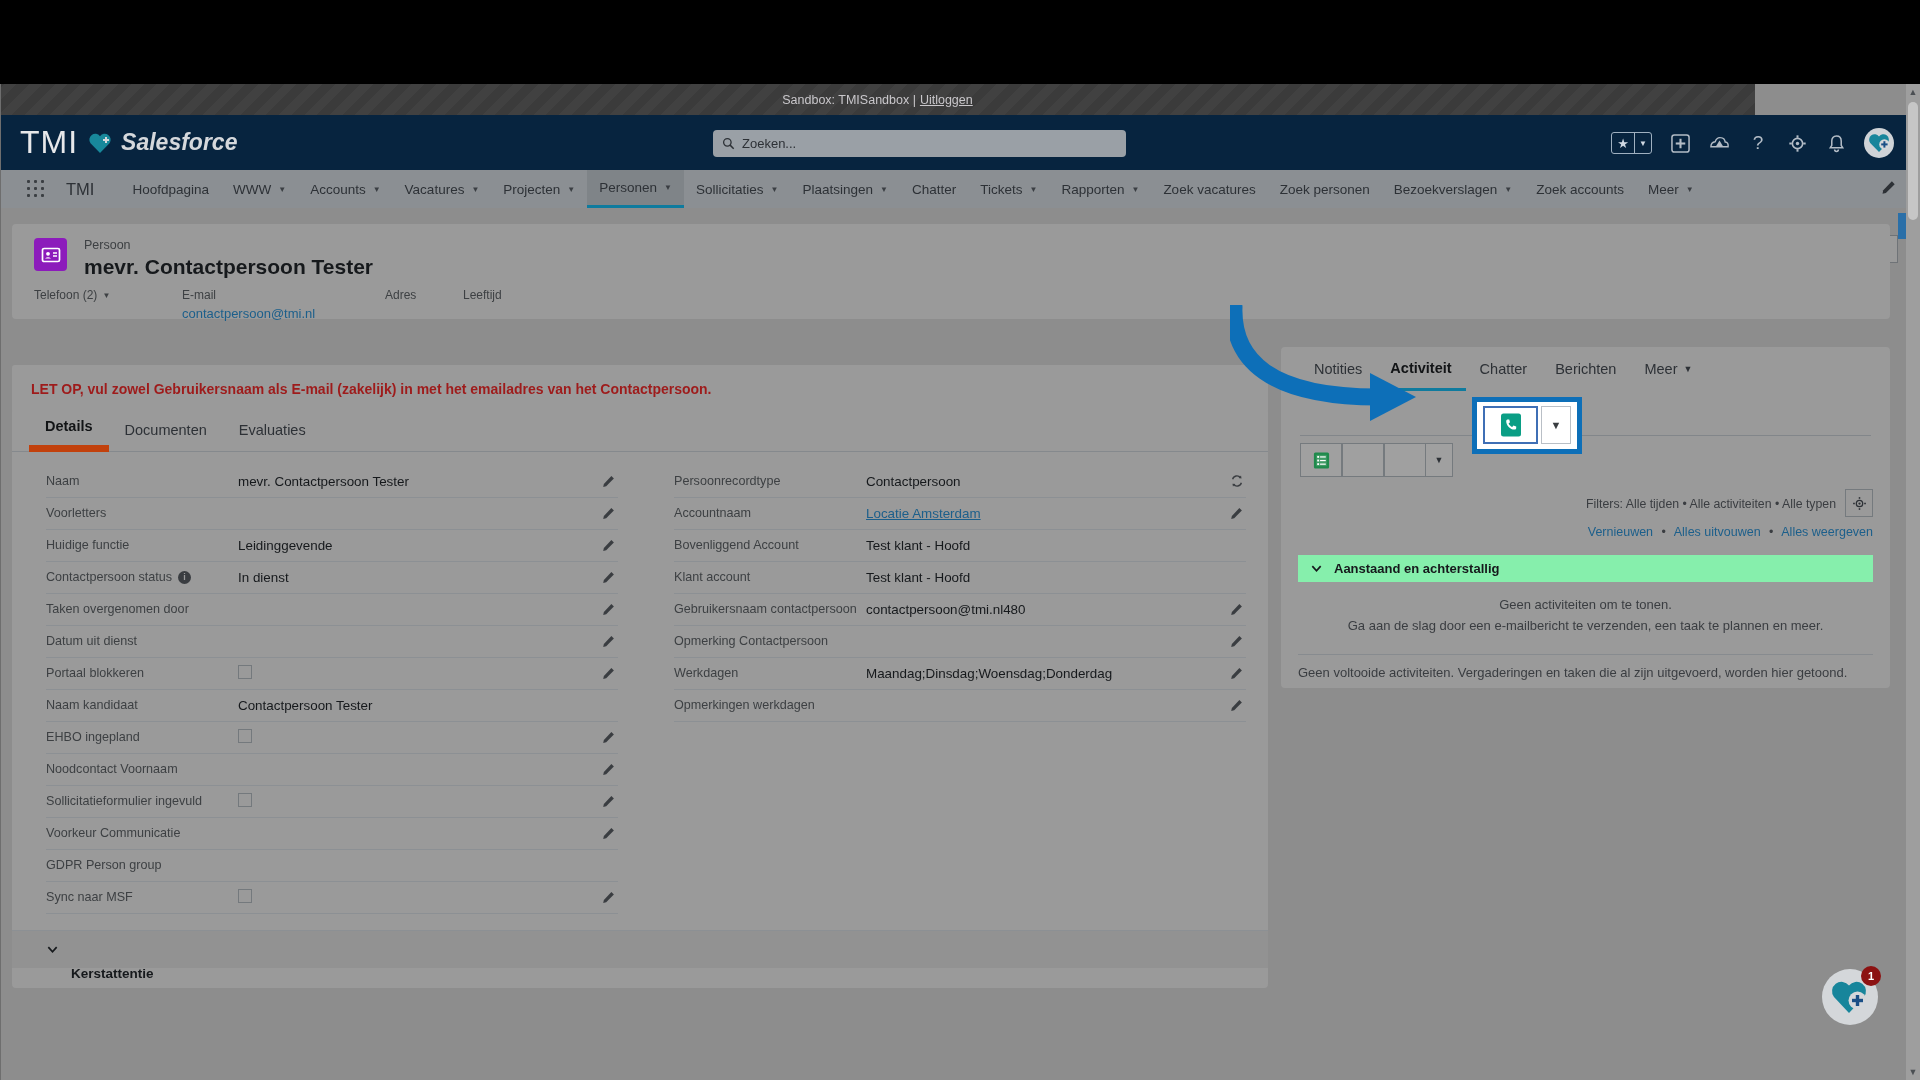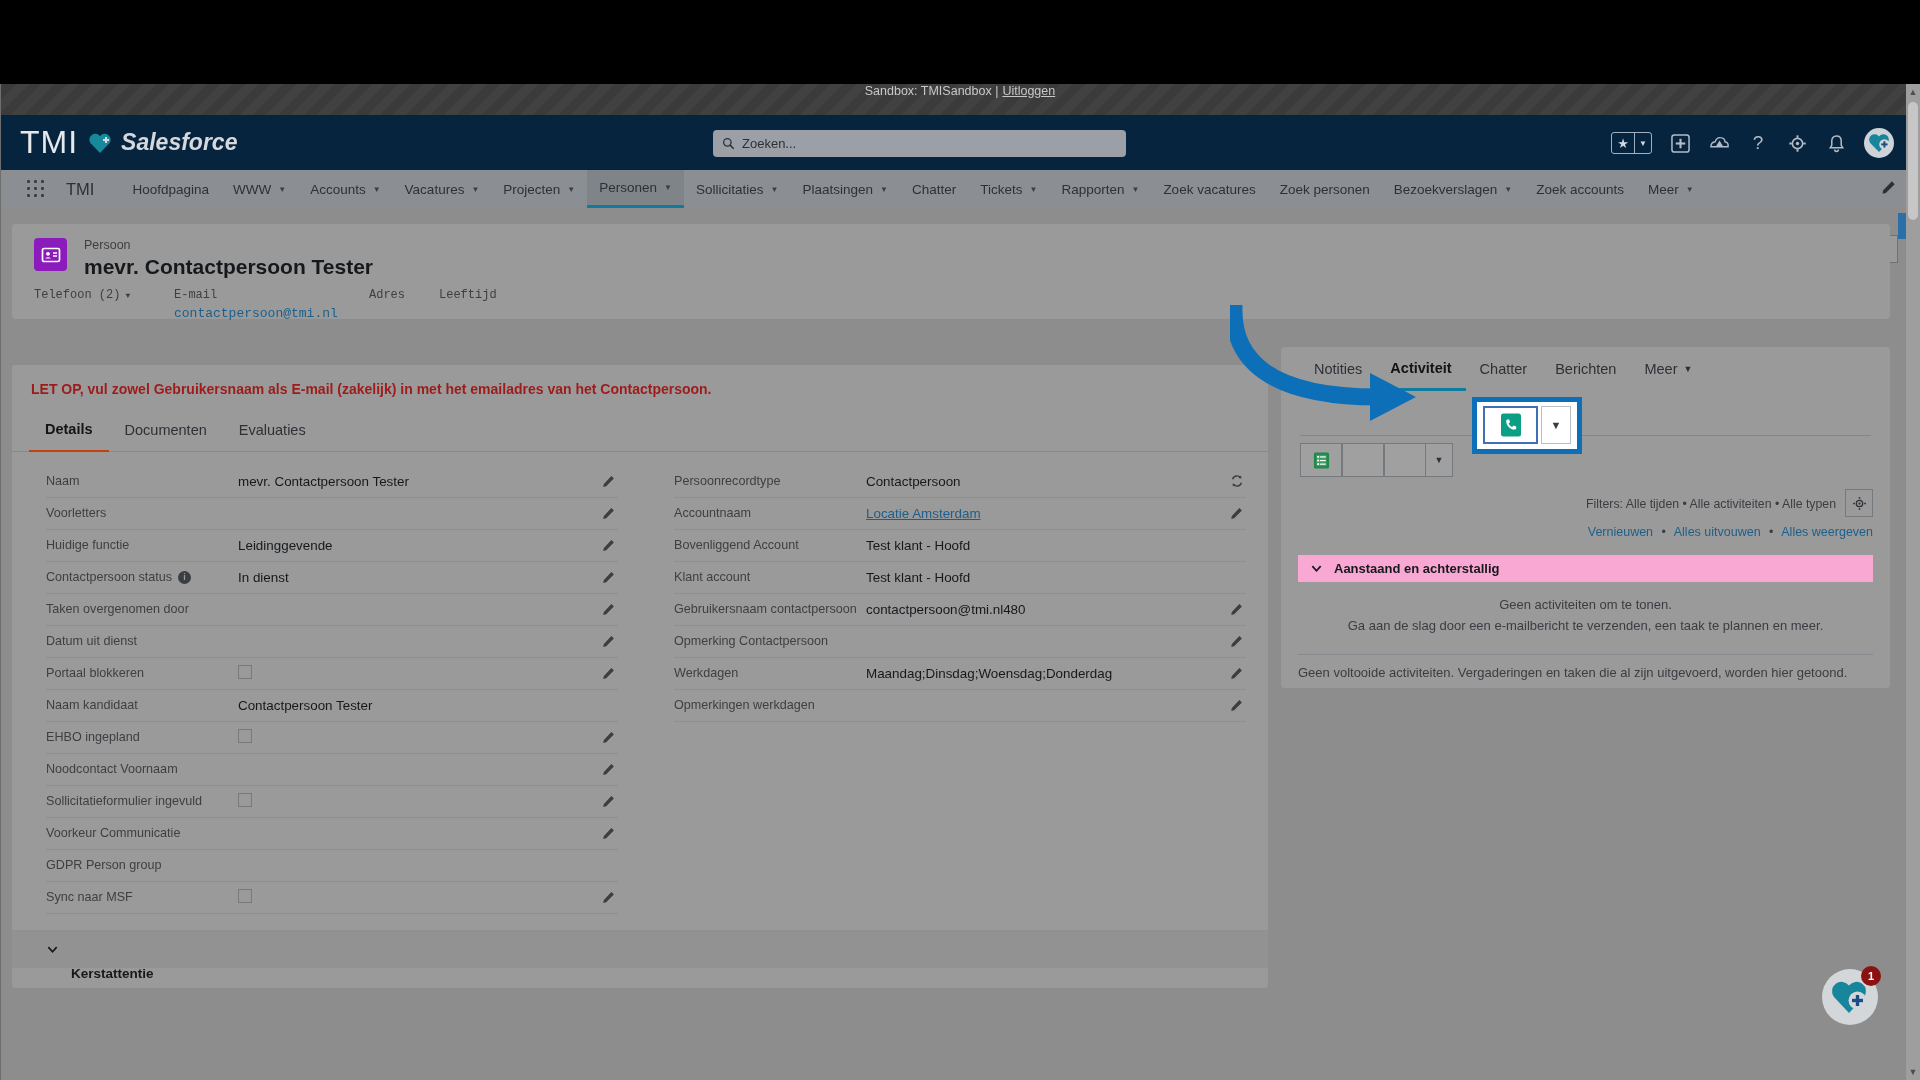--- a/index.html
+++ b/index.html
@@ -9,23 +9,23 @@
     font-family: "Liberation Sans", sans-serif;
     overflow: hidden;
   }
   #root { position: relative; width: 1920px; height: 1080px; background:#000; }
 
   
   .page { position:absolute; left:0; top:84px; width:1920px; height:996px; overflow:hidden; background:#8d8d8d; }
 
   
   .sandbox-bar{
-    position:absolute; left:0; top:84px; width:1920px; height:31px;
+    position:absolute; left:0; top:84px; width:1755px; height:31px;
     background: repeating-linear-gradient(-45deg,#3b3b3b 0 9px,#414141 9px 18px);
-    color:#c9c7cb; font-size:12.5px; display:flex; justify-content:center;
+    color:#c9c7cb; font-size:12.5px; display:flex; align-items:center; justify-content:center;
     z-index:6;
   }
   .sandbox-bar a{ color:#c9c7cb; margin-left:4px;}
 
   
   .gheader{
     position:absolute; left:0; top:115px; width:1920px; height:55px;
     background:#07243f; display:flex; align-items:center; z-index:5;
   }
   .brand{ display:flex; align-items:center; margin-left:20px; }
@@ -87,42 +87,42 @@
     display:flex;align-items:center;justify-content:center; background:#9a9a9a; cursor:pointer;
   }
   .btn{
     height:28px; border:1px solid #6f7377; background:#9a9a9a; color:#17405e;
     font-size:13px; padding:0 14px; display:flex; align-items:center; gap:6px; cursor:pointer;
   }
   .btn-group{ display:flex; }
   .btn-group .btn{ border-right:none; }
   .btn-group .btn:last-child{ border-right:1px solid #6f7377; }
 
-  .rec-fields{ display:flex; padding:8px 0 0 22px; gap:0;font-family:Liberation Mono, monospace; }
+  .rec-fields{ display:flex; padding:8px 0 0 22px; gap:8px; }
   .rec-field{ min-width:0; }
   .rec-flabel{ color:#3d4043; font-size:12px; display:flex; align-items:center; gap:5px;}
   .rec-fval{ font-size:13px; color:#17405e; margin-top:4px;}
   .rec-fval.link{ color:#1c5f8b; }
 
   
   .warnbar{
     position:absolute; left:12px; top:365px; width:1256px; height:48px;
     background:#9a9a9a; border-radius:3px; display:flex; align-items:center; padding-left:19px;
     z-index:4;
   }
   .warnbar span{ color:#9e1b1b; font-size:14px; font-weight:bold;}
 
   
   .detail-card{
     position:absolute; left:12px; top:408px; width:1256px; height:580px;
     background:#9a9a9a; border-radius:4px; z-index:3; overflow:hidden;
   }
   .dtabs{ display:flex; align-items:center; height:44px; padding-left:17px; border-bottom:1px solid #85898d;}
   .dtab{ padding:0 16px; height:44px; display:flex; align-items:center; color:#2d3136; font-size:14.5px; cursor:pointer;}
-  .dtab.active{ color:#121416; font-weight:bold; border-bottom:2px solid #c2410c; }
+  .dtab.active{ color:#121416; font-weight:bold; border-bottom:7px solid #c2410c; }
   .cols{ display:flex; padding:14px 0 0 0;}
   .col{ width:50%; padding:0 22px 0 34px;}
   .frow{
     display:flex; align-items:flex-start; border-bottom:1px solid #8c9094;
     min-height:32px; padding:7px 0 6px 0; position:relative;
   }
   .flabel{ width:192px; flex:none; color:#3d4043; font-size:12.6px; line-height:17px; display:flex; gap:6px; align-items:flex-start;}
   .fval{ flex:1; color:#16191c; font-size:13.4px; line-height:17px; padding-right:26px; word-break:break-word;}
   .fval a{ color:#1c5f8b; }
   .fpencil{ position:absolute; right:2px; top:8px; color:#3a3d41; width:14px;height:14px;}
@@ -153,21 +153,21 @@
   }
   .comp-caret{ width:27px;height:34px;border:1px solid #757a7e;border-left:none;background:#a0a0a0;
     display:flex;align-items:center;justify-content:center;font-size:9px;color:#2d3136; cursor:pointer;}
   .filters{ position:absolute; right:54px; top:150px; color:#3a3d41; font-size:12.3px; text-align:right;}
   .fgear{ position:absolute; right:17px; top:142px; width:28px;height:28px;border:1px solid #757a7e;
     display:flex;align-items:center;justify-content:center; background:#9a9a9a; cursor:pointer;}
   .alinks{ position:absolute; right:17px; top:178px; font-size:12.5px; color:#1c5f8b;}
   .alinks a{ color:#1c5f8b; text-decoration:none; cursor:pointer;}
   .alinks .sep{ color:#3a3d41; margin:0 5px;}
   .acc-head{
-    position:absolute; left:17px; top:208px; width:575px; height:27px; background:#f9a8d4;
+    position:absolute; left:17px; top:208px; width:575px; height:27px; background:#86efac;
     display:flex; align-items:center; gap:11px; padding-left:12px;
   }
   .acc-head span{ font-size:13px; font-weight:bold; color:#16191c;}
   .empty1{ position:absolute; left:0; top:247px; width:609px; text-align:center; color:#3a3d41; font-size:13px; line-height:21px;}
   .act-rule{ position:absolute; left:17px; top:307px; width:575px; height:1px; background:#878b8f;}
   .empty2{ position:absolute; left:17px; top:318px; width:575px; color:#3a3d41; font-size:13px;}
 
   
   .hl-box{
     position:absolute; left:1472px; top:397px; width:110px; height:57px;

